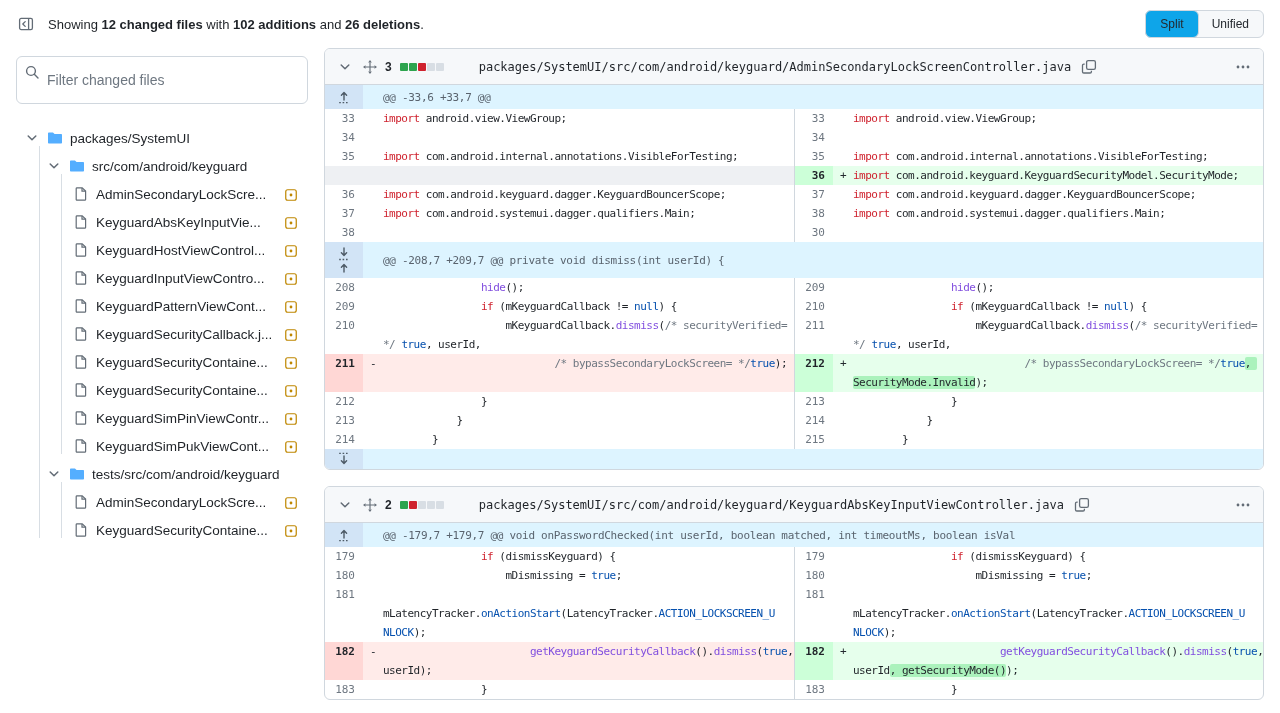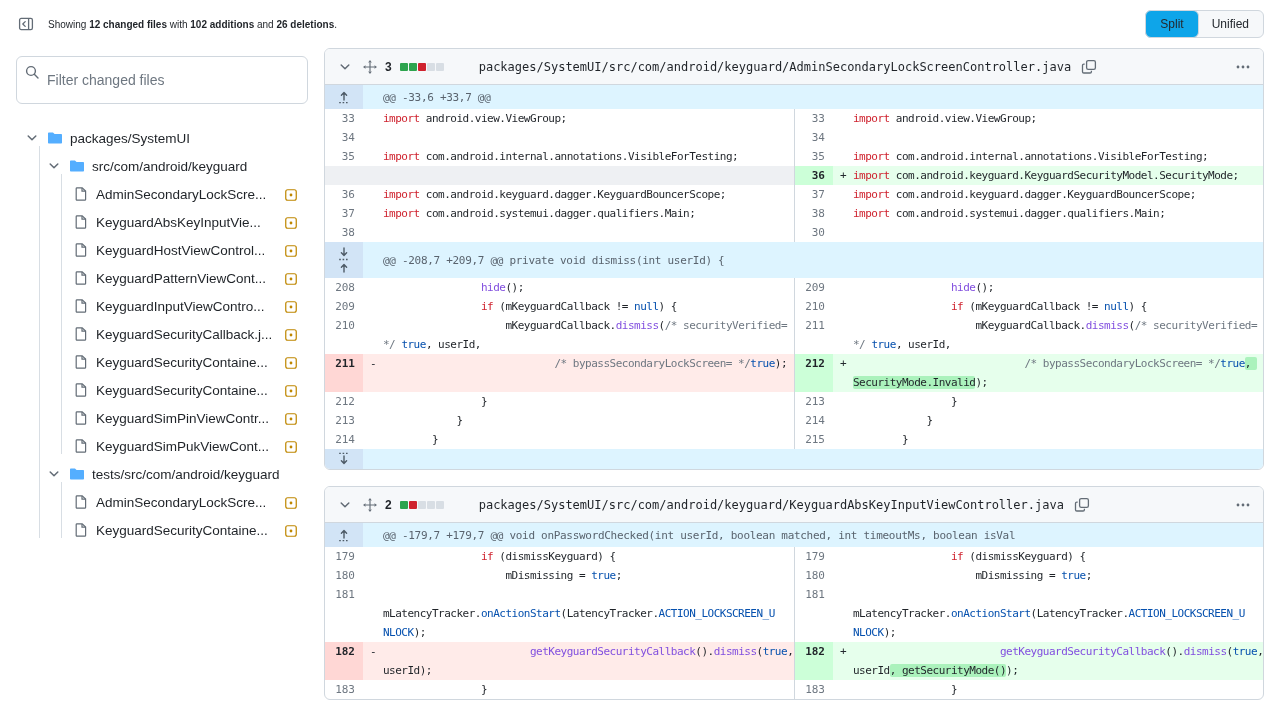--- a/index.html
+++ b/index.html
@@ -2,21 +2,21 @@
 <html><head>
 <meta charset="utf-8">
 <style>
   * { margin:0; padding:0; box-sizing:border-box; }
   html,body { width:1280px; height:713px; overflow:hidden; background:#fff;
     font-family:"Liberation Sans", sans-serif; color:#1f2328; }
   .app { width:1280px; height:713px; overflow:hidden; }
 
   
   .topbar { height:48px; display:flex; align-items:center; justify-content:space-between; padding:0 16px; }
-  .summary { display:flex; align-items:center; gap:12px; font-size:10px; }
+  .summary { display:flex; align-items:center; gap:12px; font-size:13px; }
   .summary b { font-weight:700; }
   .iconbtn { background:none; border:none; cursor:pointer; display:inline-flex; color:#636c76; padding:2px; }
   .segmented { display:flex; background:#f6f8fa; border:1px solid #d0d7de; border-radius:6px; font-size:12px; }
   .seg { padding:6px 14px; cursor:pointer; color:#24292f; background:none; border:none; font-size:12px; font-family:inherit; }
   .seg.sel { background:#0ea5e9; border:1px solid #d0d7de; border-radius:6px; margin:-1px; font-weight:500; }
 
   
   .main { display:flex; gap:16px; padding:0 16px; align-items:flex-start; }
   .sidebar { width:292px; flex:none; padding-top:8px; }
   .diffcol { flex:1; min-width:0; display:flex; flex-direction:column; gap:16px; }
@@ -175,36 +175,36 @@
               </svg>
             </span>
           </div>
           <div class="tree-item lvl2">
             <span class="ico">
               <svg width="16" height="16" viewBox="0 0 16 16" fill="none" stroke="currentColor" stroke-width="1.2">
                 <path d="M4 1.8h5.2L12.6 5v8.4c0 .45-.35.8-.8.8H4c-.45 0-.8-.35-.8-.8V2.6c0-.45.35-.8.8-.8z"></path>
                 <path d="M9 2v3.2h3.4"></path>
               </svg>
             </span>
+            <span class="tree-label">KeyguardInputViewContro...</span>
+            <span class="ico badge" style="color: rgb(191, 135, 0);">
+              <svg width="14" height="14" viewBox="0 0 16 16" fill="none" stroke="currentColor" stroke-width="1.4">
+                <rect x="2" y="2" width="12" height="12" rx="2.2"></rect>
+                <circle cx="8" cy="8" r="1.6" fill="currentColor" stroke="none"></circle>
+              </svg>
+            </span>
+          </div>
+          <div class="tree-item lvl2">
+            <span class="ico">
+              <svg width="16" height="16" viewBox="0 0 16 16" fill="none" stroke="currentColor" stroke-width="1.2">
+                <path d="M4 1.8h5.2L12.6 5v8.4c0 .45-.35.8-.8.8H4c-.45 0-.8-.35-.8-.8V2.6c0-.45.35-.8.8-.8z"></path>
+                <path d="M9 2v3.2h3.4"></path>
+              </svg>
+            </span>
             <span class="tree-label">KeyguardPatternViewCont...</span>
-            <span class="ico badge" style="color: rgb(191, 135, 0);">
-              <svg width="14" height="14" viewBox="0 0 16 16" fill="none" stroke="currentColor" stroke-width="1.4">
-                <rect x="2" y="2" width="12" height="12" rx="2.2"></rect>
-                <circle cx="8" cy="8" r="1.6" fill="currentColor" stroke="none"></circle>
-              </svg>
-            </span>
-          </div>
-          <div class="tree-item lvl2">
-            <span class="ico">
-              <svg width="16" height="16" viewBox="0 0 16 16" fill="none" stroke="currentColor" stroke-width="1.2">
-                <path d="M4 1.8h5.2L12.6 5v8.4c0 .45-.35.8-.8.8H4c-.45 0-.8-.35-.8-.8V2.6c0-.45.35-.8.8-.8z"></path>
-                <path d="M9 2v3.2h3.4"></path>
-              </svg>
-            </span>
-            <span class="tree-label">KeyguardInputViewContro...</span>
             <span class="ico badge" style="color: rgb(191, 135, 0);">
               <svg width="14" height="14" viewBox="0 0 16 16" fill="none" stroke="currentColor" stroke-width="1.4">
                 <rect x="2" y="2" width="12" height="12" rx="2.2"></rect>
                 <circle cx="8" cy="8" r="1.6" fill="currentColor" stroke="none"></circle>
               </svg>
             </span>
           </div>
           <div class="tree-item lvl2">
             <span class="ico">
               <svg width="16" height="16" viewBox="0 0 16 16" fill="none" stroke="currentColor" stroke-width="1.2">

